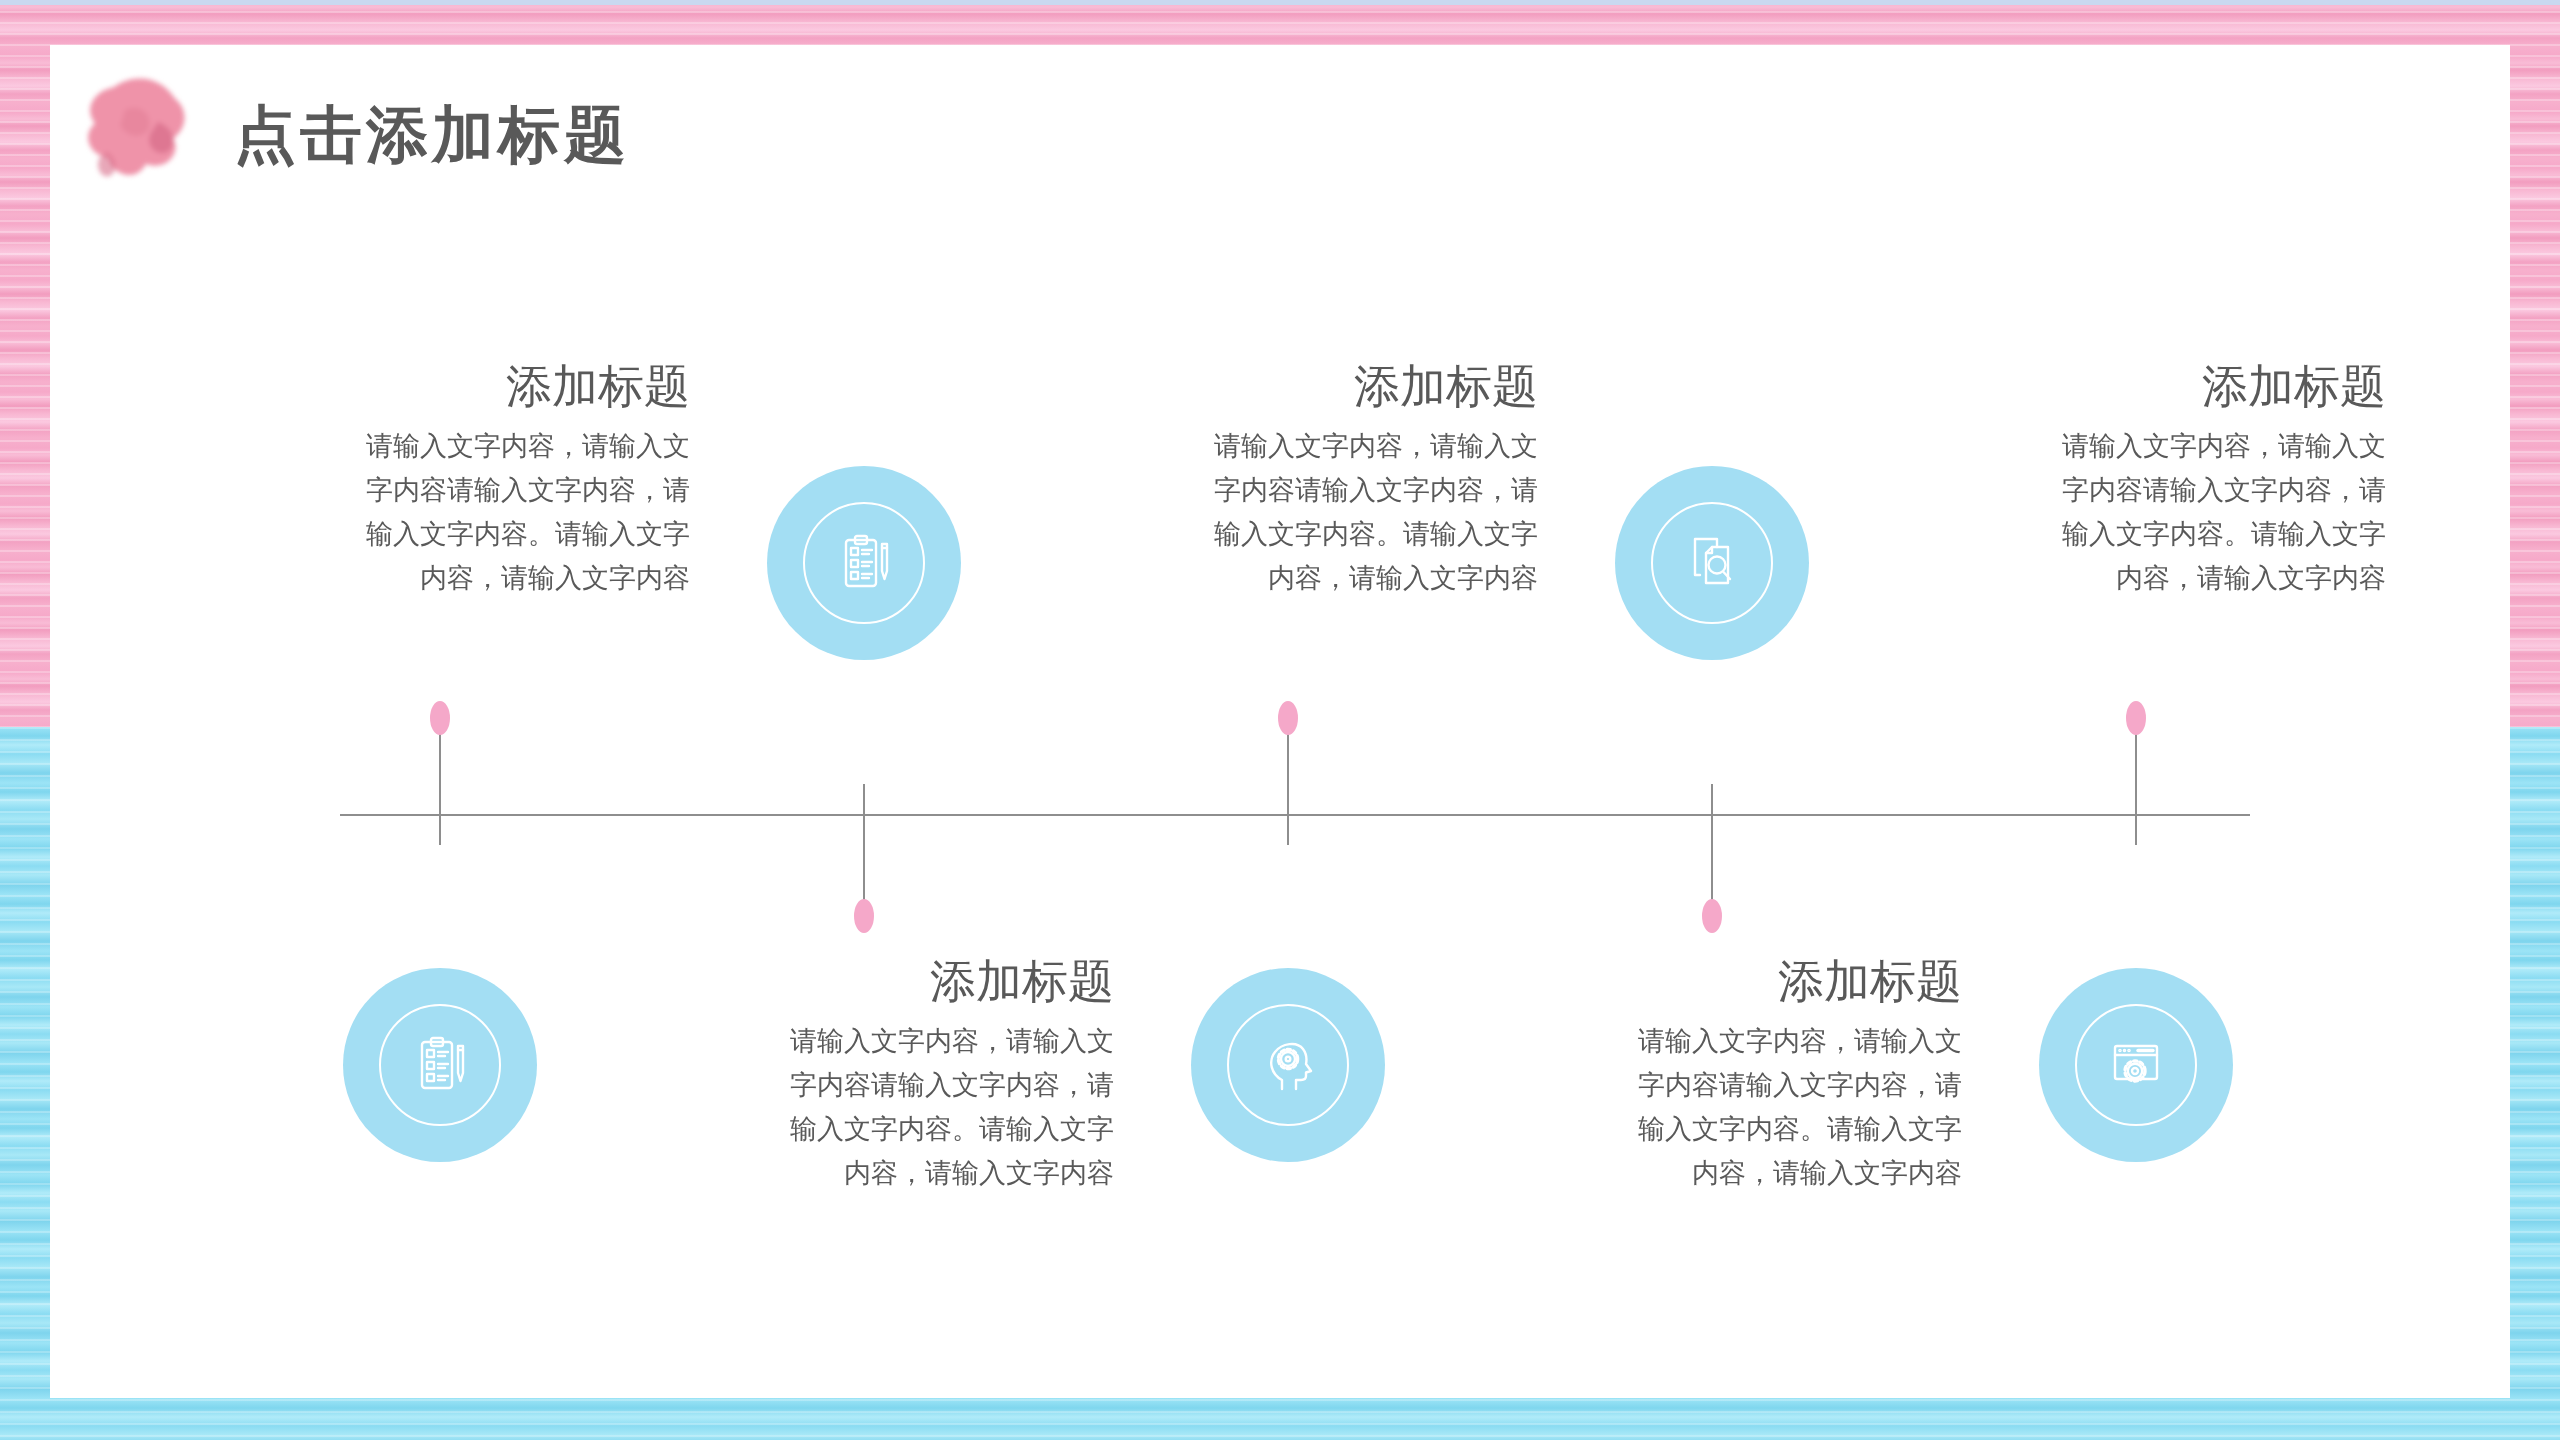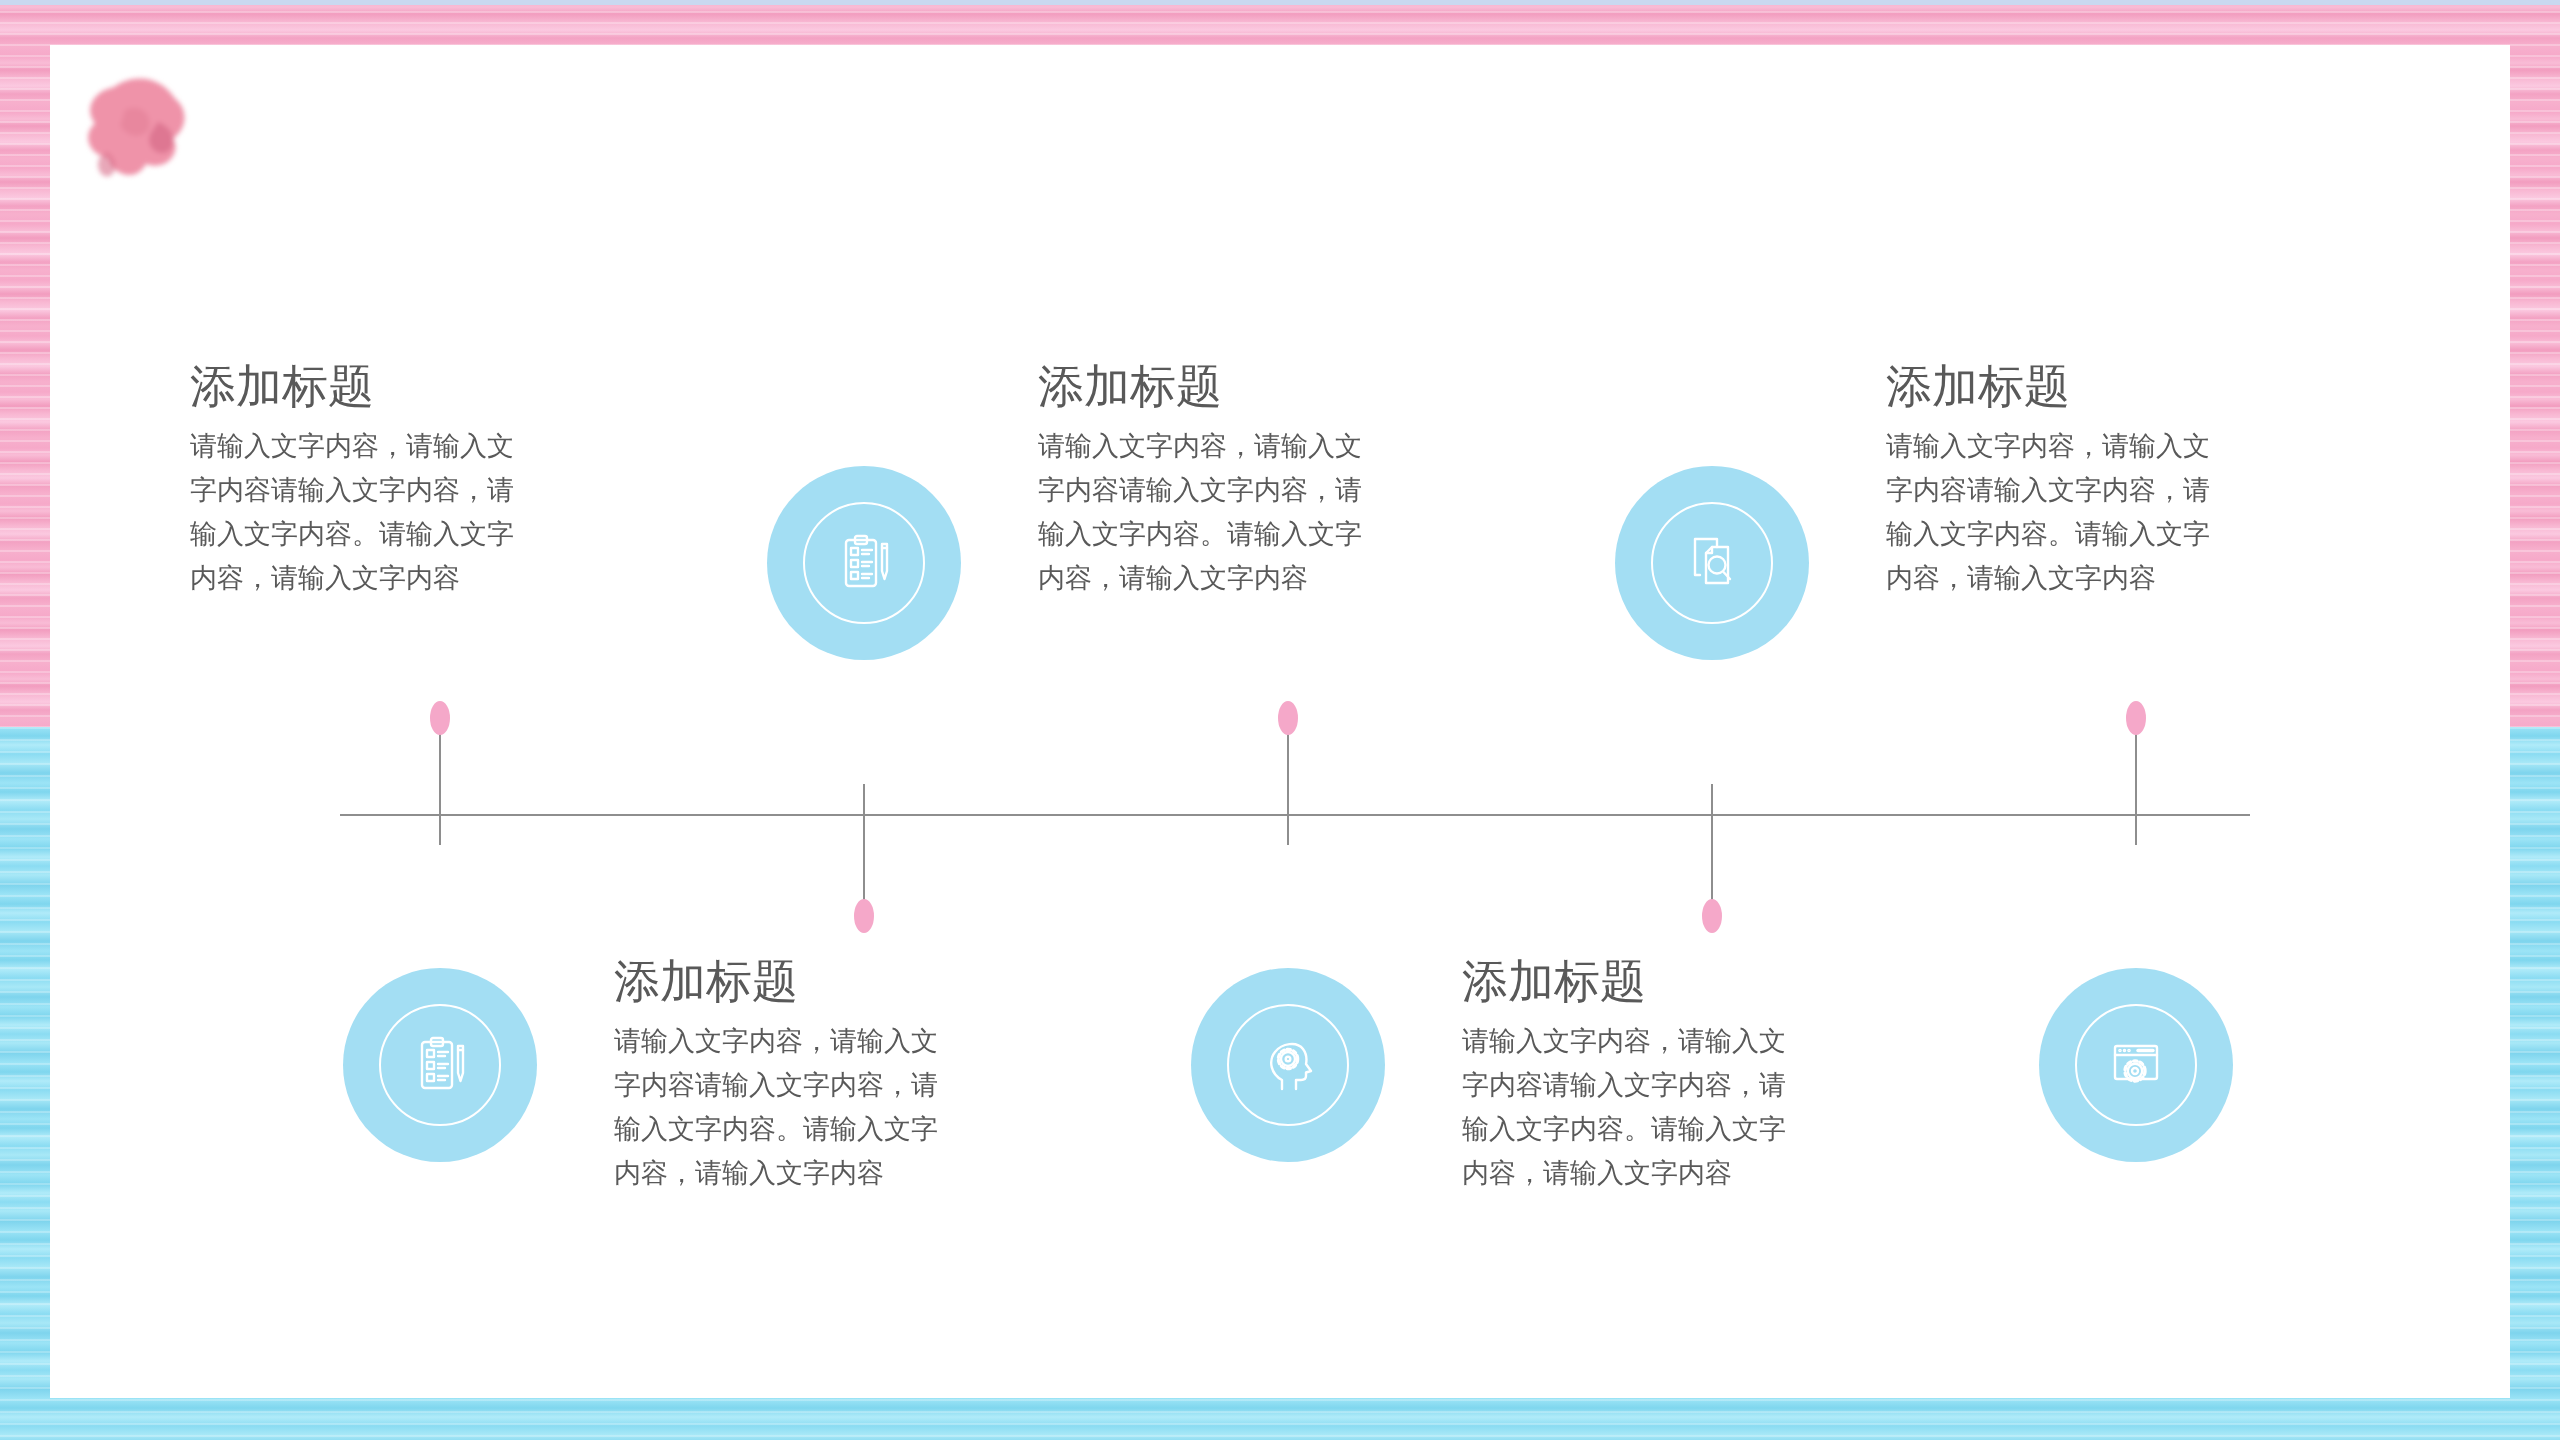--- a/index.html
+++ b/index.html
@@ -23,21 +23,21 @@
 
   
   .slide{position:absolute;left:50px;top:45px;width:2460px;height:1353px;background:#ffffff;}
 
   .flower{position:absolute;left:18px;top:20px;width:150px;height:150px;filter:blur(2.5px);}
 
   .title{position:absolute;left:184px;top:48px;font-size:62px;font-weight:bold;
          color:#595959;letter-spacing:4px;white-space:nowrap;}
 
   
-  .tb{position:absolute;width:500px;text-align:left;color:#595959;}
+  .tb{position:absolute;width:500px;text-align:right;color:#595959;}
   .tb .h{font-size:46px;line-height:52px;margin-bottom:12px;font-weight:400;}
   .tb .b{font-size:27px;line-height:44px;}
   .tb.toprow{top:315px;}
   .tb.bottomrow{top:910px;}
 
   
   .circle{position:absolute;width:194px;height:194px;border-radius:50%;
           background:#a3def3;}
   .ring{position:absolute;left:36px;top:36px;width:122px;height:122px;border-radius:50%;
         border:2px solid #ffffff;box-sizing:border-box;}
@@ -63,20 +63,21 @@
 
   <div class="slide">
 
     <svg class="flower" viewBox="0 0 100 100">
       <path fill="#ef93a9" d="M30,15 C45,4 63,9 71,22 C81,30 79,43 70,49 C76,59 65,71 52,66 C45,79 29,73 27,62 C14,60 9,47 18,39 C10,29 18,17 30,15 Z"></path>
       <path fill="#d86e8b" opacity="0.75" d="M60,38 C70,42 74,52 66,58 C58,61 52,53 55,46 Z"></path>
       <path fill="#d86e8b" opacity="0.6" d="M26,58 C32,62 34,70 28,74 C22,76 18,68 21,62 Z"></path>
       <path fill="#e27e96" opacity="0.55" d="M38,30 C48,26 56,32 54,42 C50,50 38,48 35,40 Z"></path>
     </svg>
 
+    <div class="title">点击添加标题</div>
 
     <div class="tb toprow" style="left:140px">
       <div class="h">添加标题</div>
       <div class="b">
         <div>请输入文字内容，请输入文</div>
         <div>字内容请输入文字内容，请</div>
         <div>输入文字内容。请输入文字</div>
         <div>内容，请输入文字内容</div>
       </div>
     </div>

